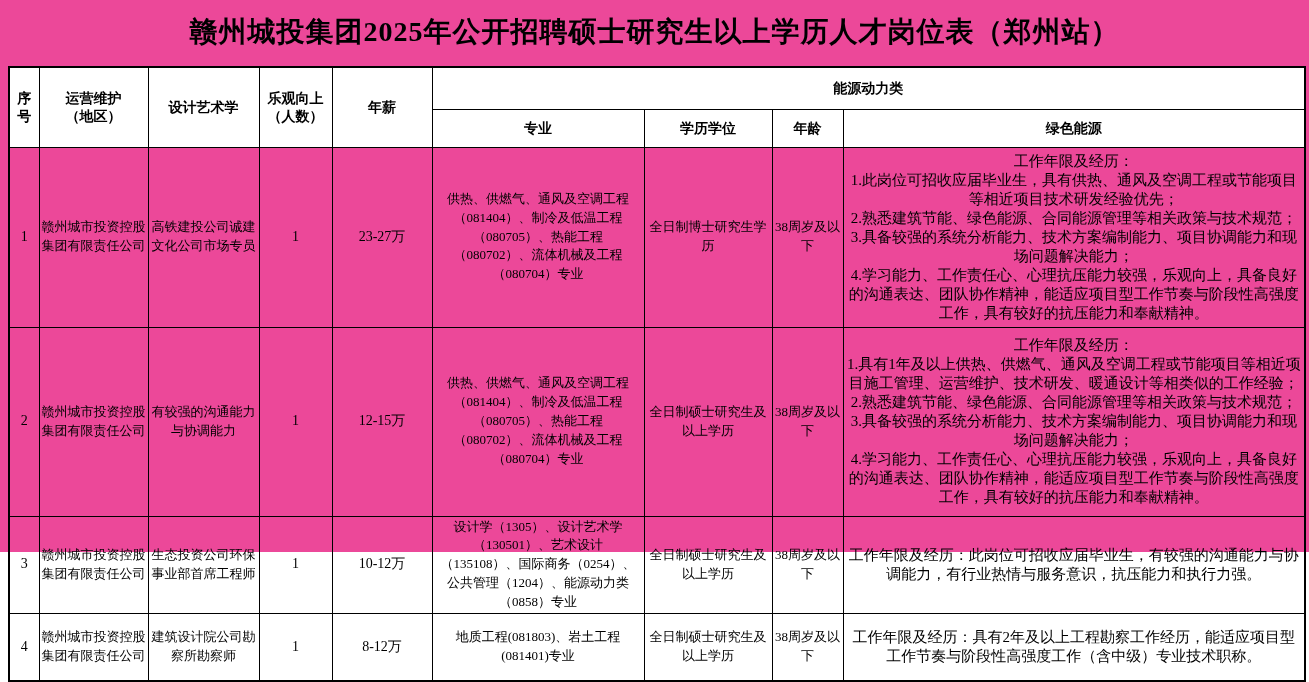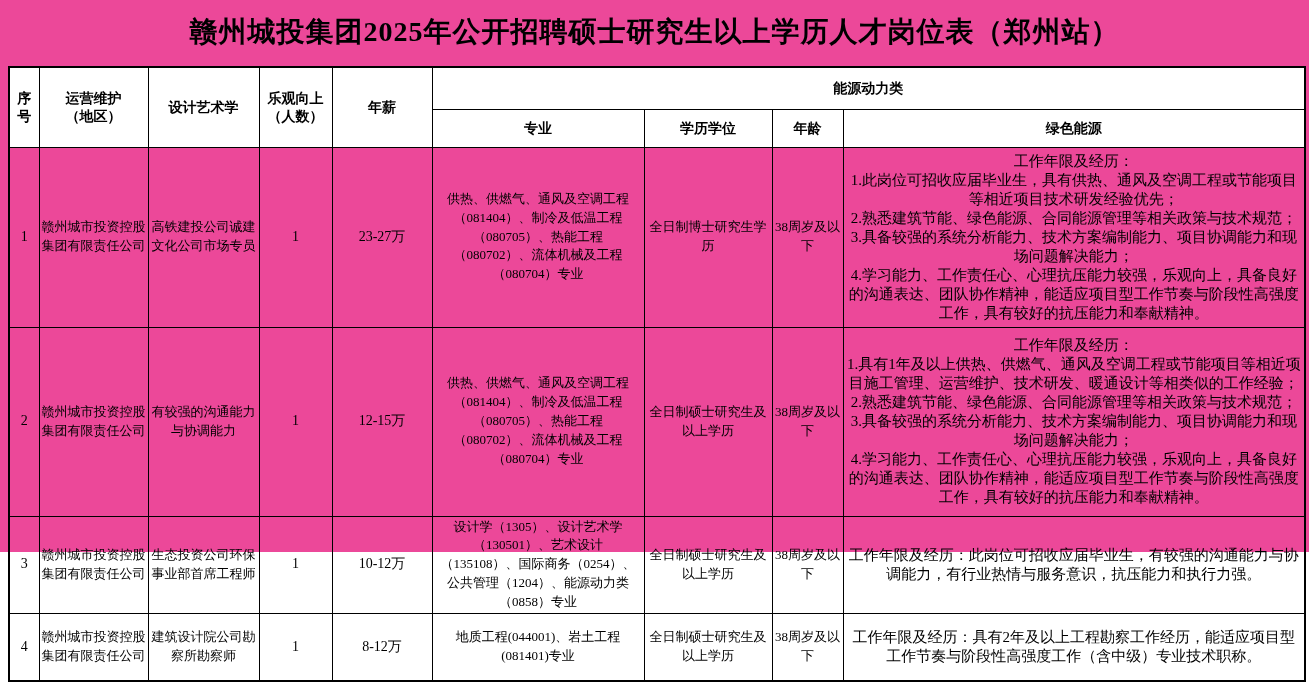--- a/index.html
+++ b/index.html
@@ -162,21 +162,21 @@
         <td class="cell">38周岁及以下</td>
         <td class="cell cell-other">工作年限及经历：此岗位可招收应届毕业生，有较强的沟通能力与协调能力，有行业热情与服务意识，抗压能力和执行力强。</td>
       </tr>
 
       <tr class="row-4">
         <td class="cell cell-no">4</td>
         <td class="cell">赣州城市投资控股集团有限责任公司</td>
         <td class="cell">建筑设计院公司勘察所勘察师</td>
         <td class="cell cell-count">1</td>
         <td class="cell cell-salary">8-12万</td>
-        <td class="cell cell-major">地质工程(044001)、岩土工程(081401)专业</td>
+        <td class="cell cell-major">地质工程(081803)、岩土工程(081401)专业</td>
         <td class="cell">全日制硕士研究生及以上学历</td>
         <td class="cell">38周岁及以下</td>
         <td class="cell cell-other">工作年限及经历：具有2年及以上工程勘察工作经历，能适应项目型工作节奏与阶段性高强度工作（含中级）专业技术职称。</td>
       </tr>
     </tbody>
   </table>
 
 </div>
 
 </body></html>

